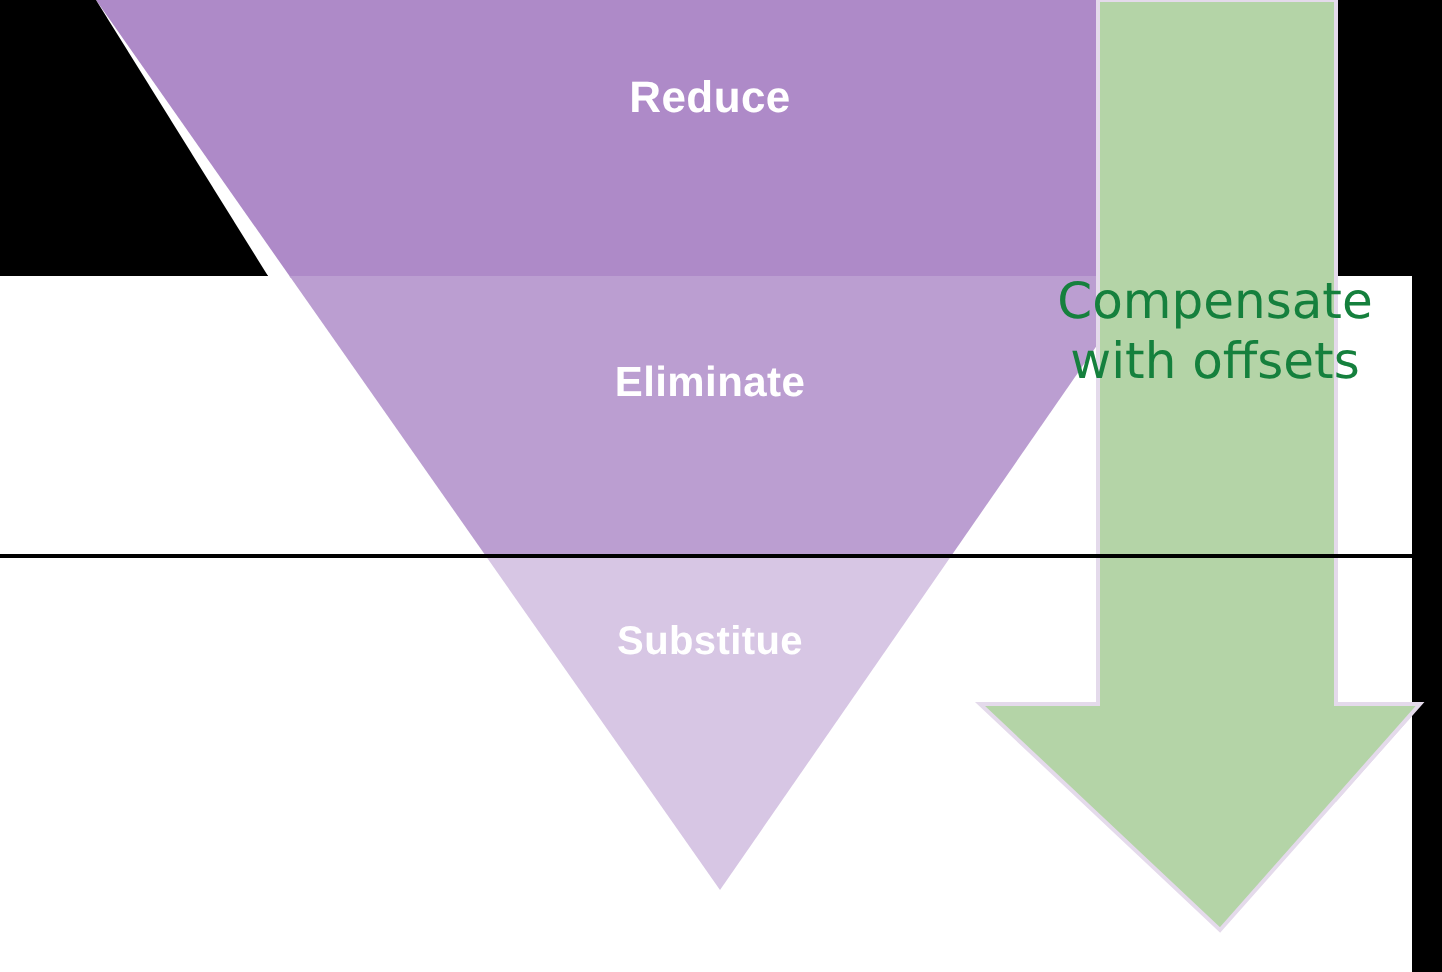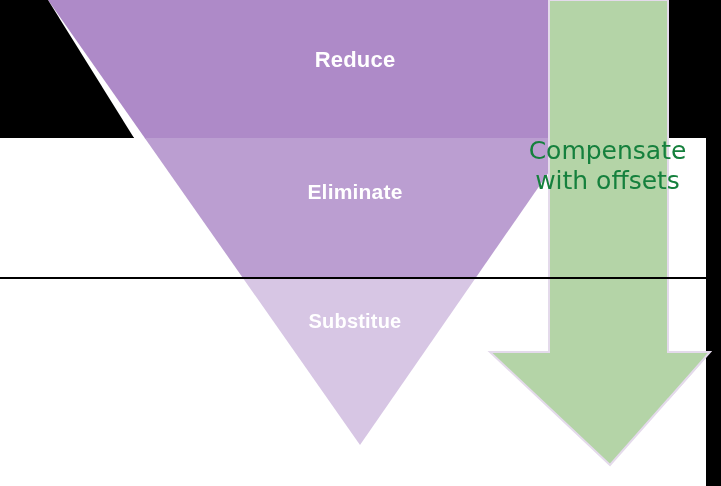--- a/index.html
+++ b/index.html
@@ -34,21 +34,21 @@
     font-family: "Liberation Sans", sans-serif;
     font-weight: bold;
     font-size: 21px;
     letter-spacing: 0.2px;
     white-space: nowrap;
     text-align: center;
     user-select: none;
   }
   #label-reduce {
     left: 0;
-    top: 47px;
+    top: 36px;
     width: 710px;
     font-size: 22px;
   }
   #label-eliminate {
     left: 0;
     top: 180px;
     width: 710px;
     font-size: 21px;
   }
   #label-substitue {

